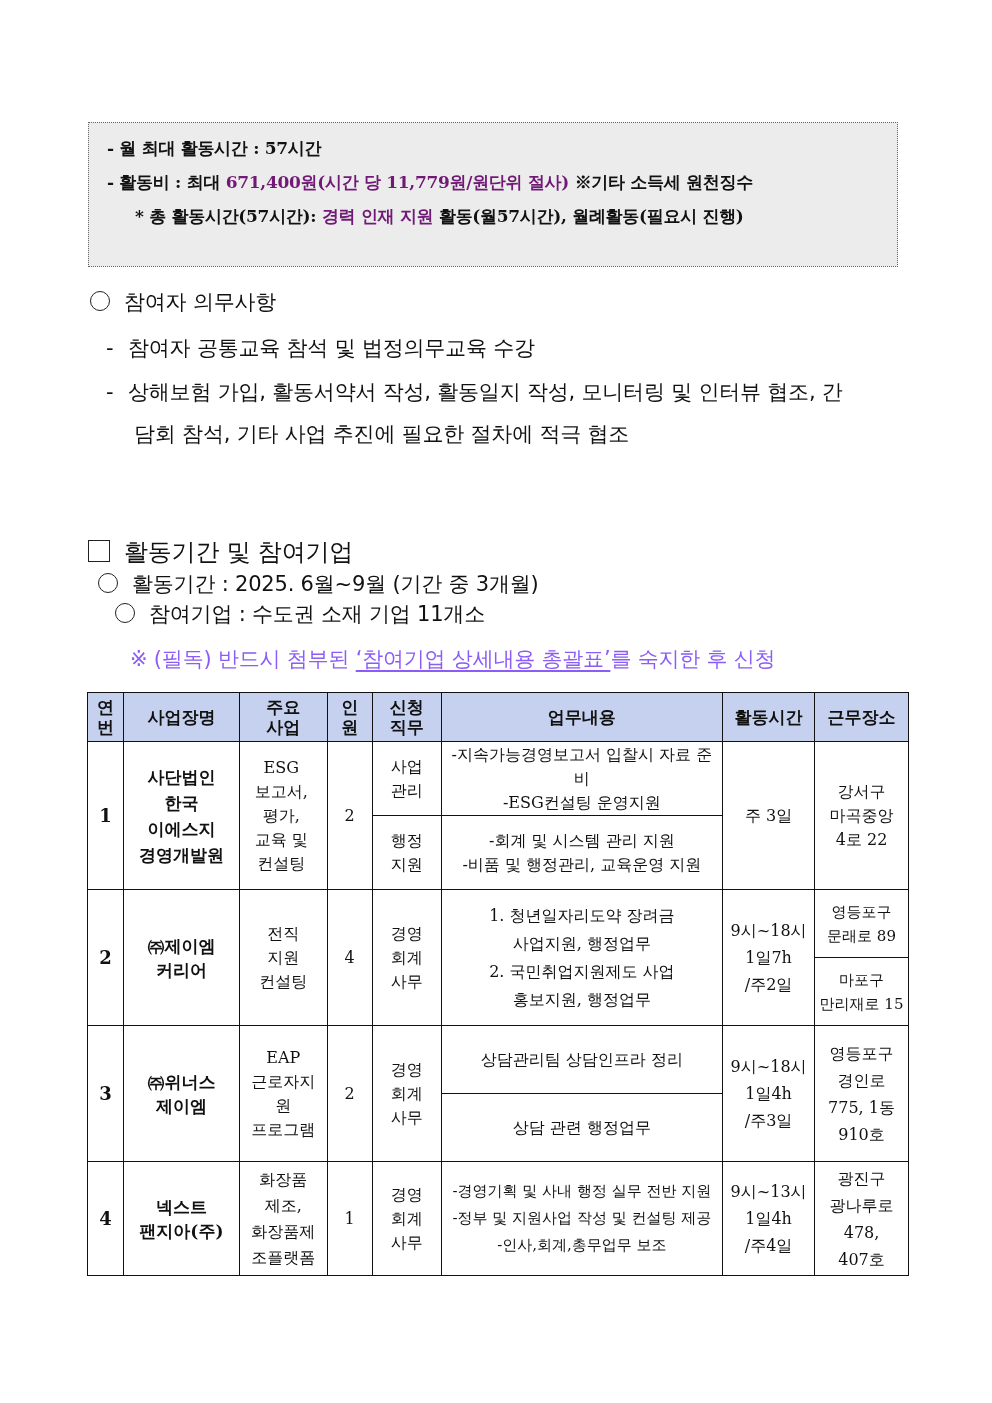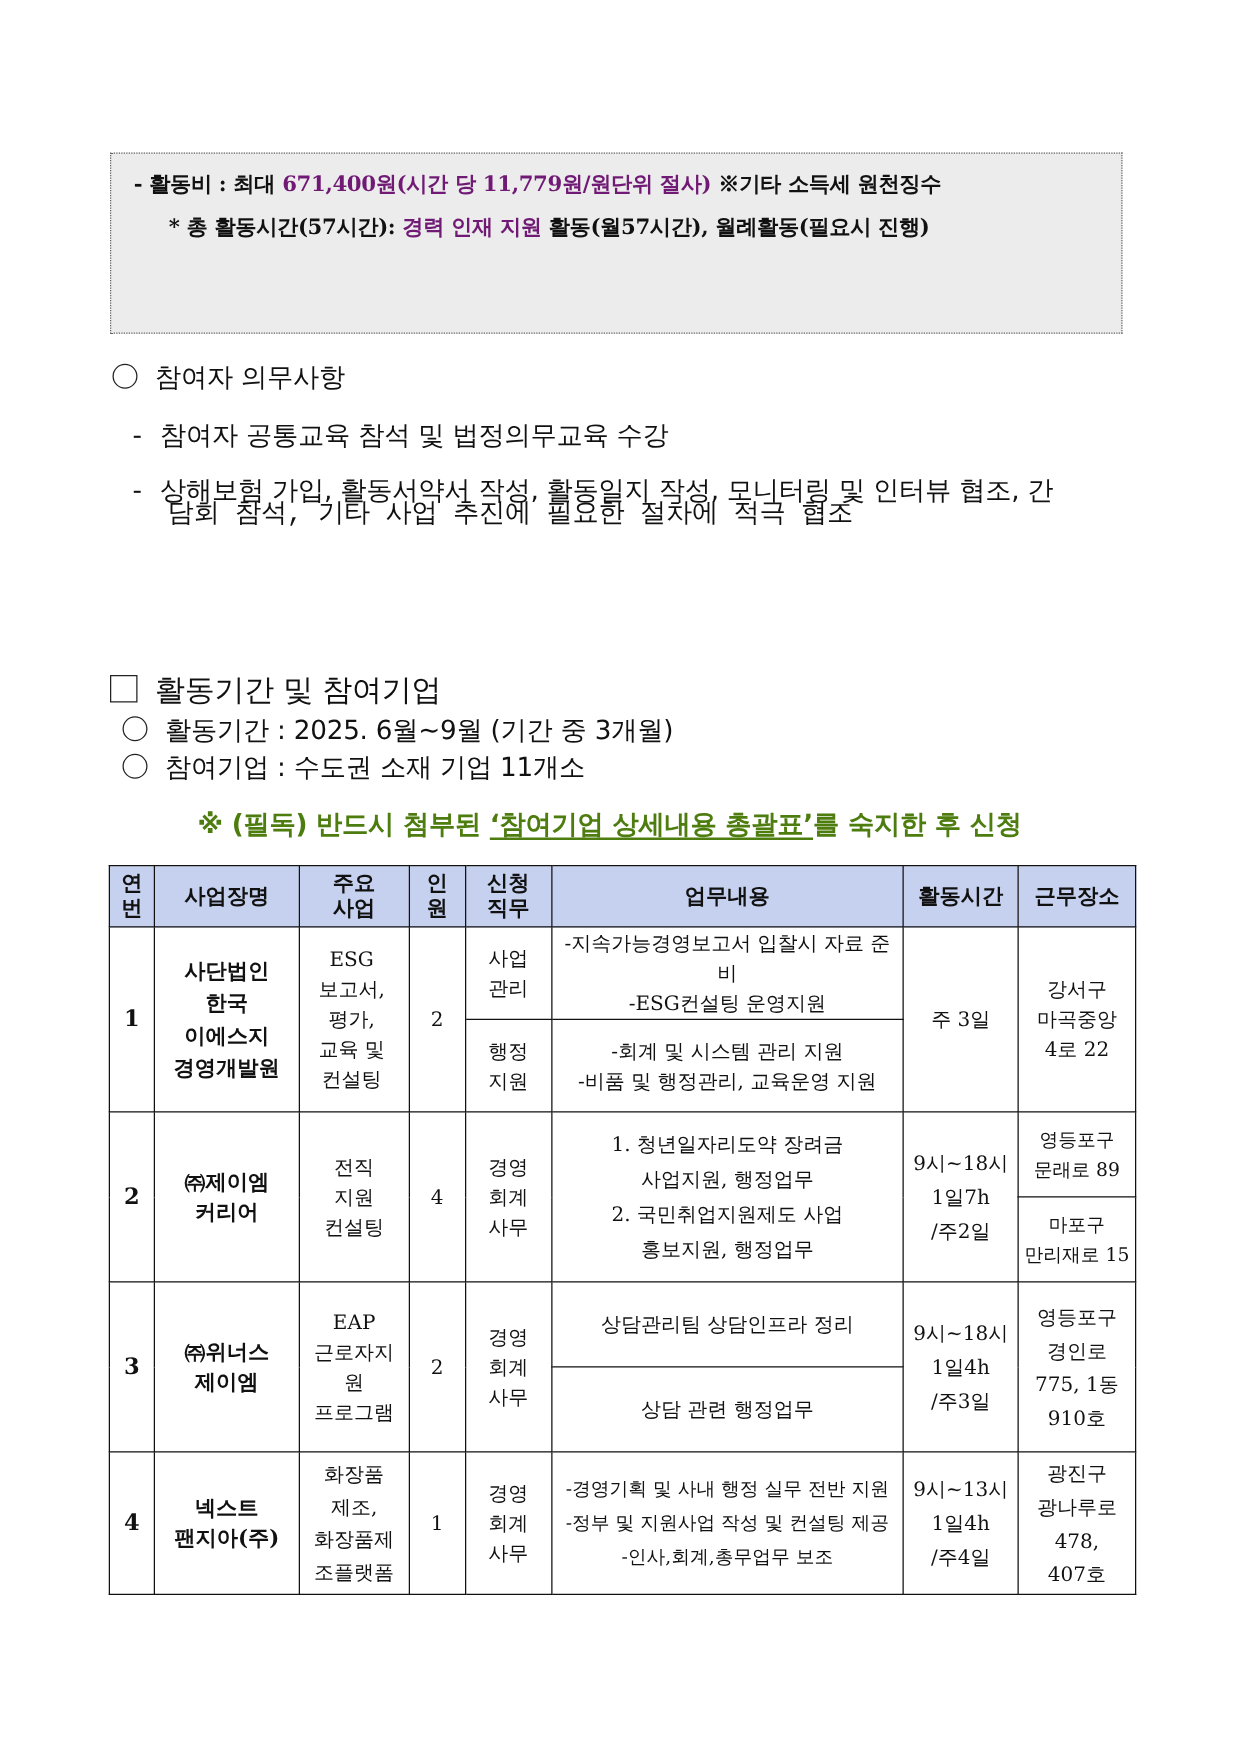--- a/index.html
+++ b/index.html
@@ -9,64 +9,65 @@
     background: #ececec; border: 1px dotted #666; box-sizing: border-box;
     padding: 8px 0 0 18px; font-family: "DejaVu Serif", "Liberation Serif", serif; font-weight: bold; font-size: 17px;
   }
   .notice-box .ln { height: 34px; line-height: 34px; white-space: nowrap; letter-spacing: -0.3px; }
   .notice-box .ln.sub { padding-left: 28px; }
   .blue { color: #701a75; }
   .sec { position: absolute; left: 90px; font-size: 21px; white-space: nowrap; letter-spacing: -0.2px; }
   .circ { display:inline-block; width: 18px; height: 18px; border: 1.6px solid #222; border-radius: 50%; vertical-align: -2px; margin-right: 14px; }
   .sq { display:inline-block; width: 20px; height: 20px; border: 1.6px solid #222; vertical-align: -2px; margin-right: 14px; }
   .dash { display:inline-block; width: 22px; }
-  .note-blue { color: #4d7c0f; font-weight: bold; margin-left: 28px; }
+  .note-blue { color: #8b5cf6; font-weight: normal; }
   .note-blue u { text-decoration: underline; text-underline-offset: 4px; }
 
   table.companies {
     position: absolute; left: 87px; top: 692px; width: 822px;
     border-collapse: collapse; font-family: "DejaVu Serif", "Liberation Serif", serif; font-size: 16px;
   }
   table.companies th, table.companies td { border: 1.5px solid #111; text-align: center; vertical-align: middle; padding: 0 4px; line-height: 24px; }
   table.companies th { background: #c5d1ee; font-weight: bold; font-size: 17px; height: 48px; line-height: 20px; }
   td.left { text-align: left; padding-left: 10px; }
   td.bold { font-weight: bold; font-size: 17px; }
   td.num { font-weight: bold; font-size: 18px; }
   .stack span { display: block; }
 </style>
 </head>
 <body>
 
 <div class="notice-box">
+  <div class="ln">- 월 최대 활동시간 : 57시간</div>
   <div class="ln">
     <span>- 활동비 : 최대 </span><span class="blue">671,400원(시간 당 11,779원/원단위 절사)</span><span> ※기타 소득세 원천징수</span>
   </div>
   <div class="ln sub">
     <span>* 총 활동시간(57시간): </span><span class="blue">경력 인재 지원</span><span> 활동(월57시간), 월례활동(필요시 진행)</span>
   </div>
 </div>
 
 <div class="sec" style="top:288px;text-align:center;">
   <span class="circ"></span><span>참여자 의무사항</span>
 </div>
 <div class="sec" style="top:334px; left:106px;">
   <span class="dash">-</span><span>참여자 공통교육 참석 및 법정의무교육 수강</span>
 </div>
 <div class="sec" style="top:378px; left:106px;">
   <span class="dash">-</span><span>상해보험 가입, 활동서약서 작성, 활동일지 작성, 모니터링 및 인터뷰 협조, 간</span>
 </div>
-<div class="sec" style="top:396px; left:134px;font-family:Liberation Mono, monospace;">담회 참석, 기타 사업 추진에 필요한 절차에 적극 협조</div>
+<div class="sec" style="top:420px; left:134px;">담회 참석, 기타 사업 추진에 필요한 절차에 적극 협조</div>
 
 <div class="sec" style="top:536px; left:88px; font-size:24px;">
   <span class="sq"></span><span>활동기간 및 참여기업</span>
 </div>
 <div class="sec" style="top:570px; left:98px;">
   <span class="circ"></span><span>활동기간 : 2025. 6월~9월 (기간 중 3개월)</span>
 </div>
-<div class="sec" style="top:600px; left:98px;">
+<div class="sec" style="top:600px; left:115px;">
   <span class="circ"></span><span>참여기업 : 수도권 소재 기업 11개소</span>
 </div>
 <div class="sec note-blue" style="top:645px; left:130px;">
   <span>※ (필독) 반드시 첨부된 </span><u>‘참여기업 상세내용 총괄표’</u><span>를 숙지한 후 신청</span>
 </div>
 
 <table class="companies">
   <colgroup>
     <col style="width:36px">
       <col style="width:116px">

